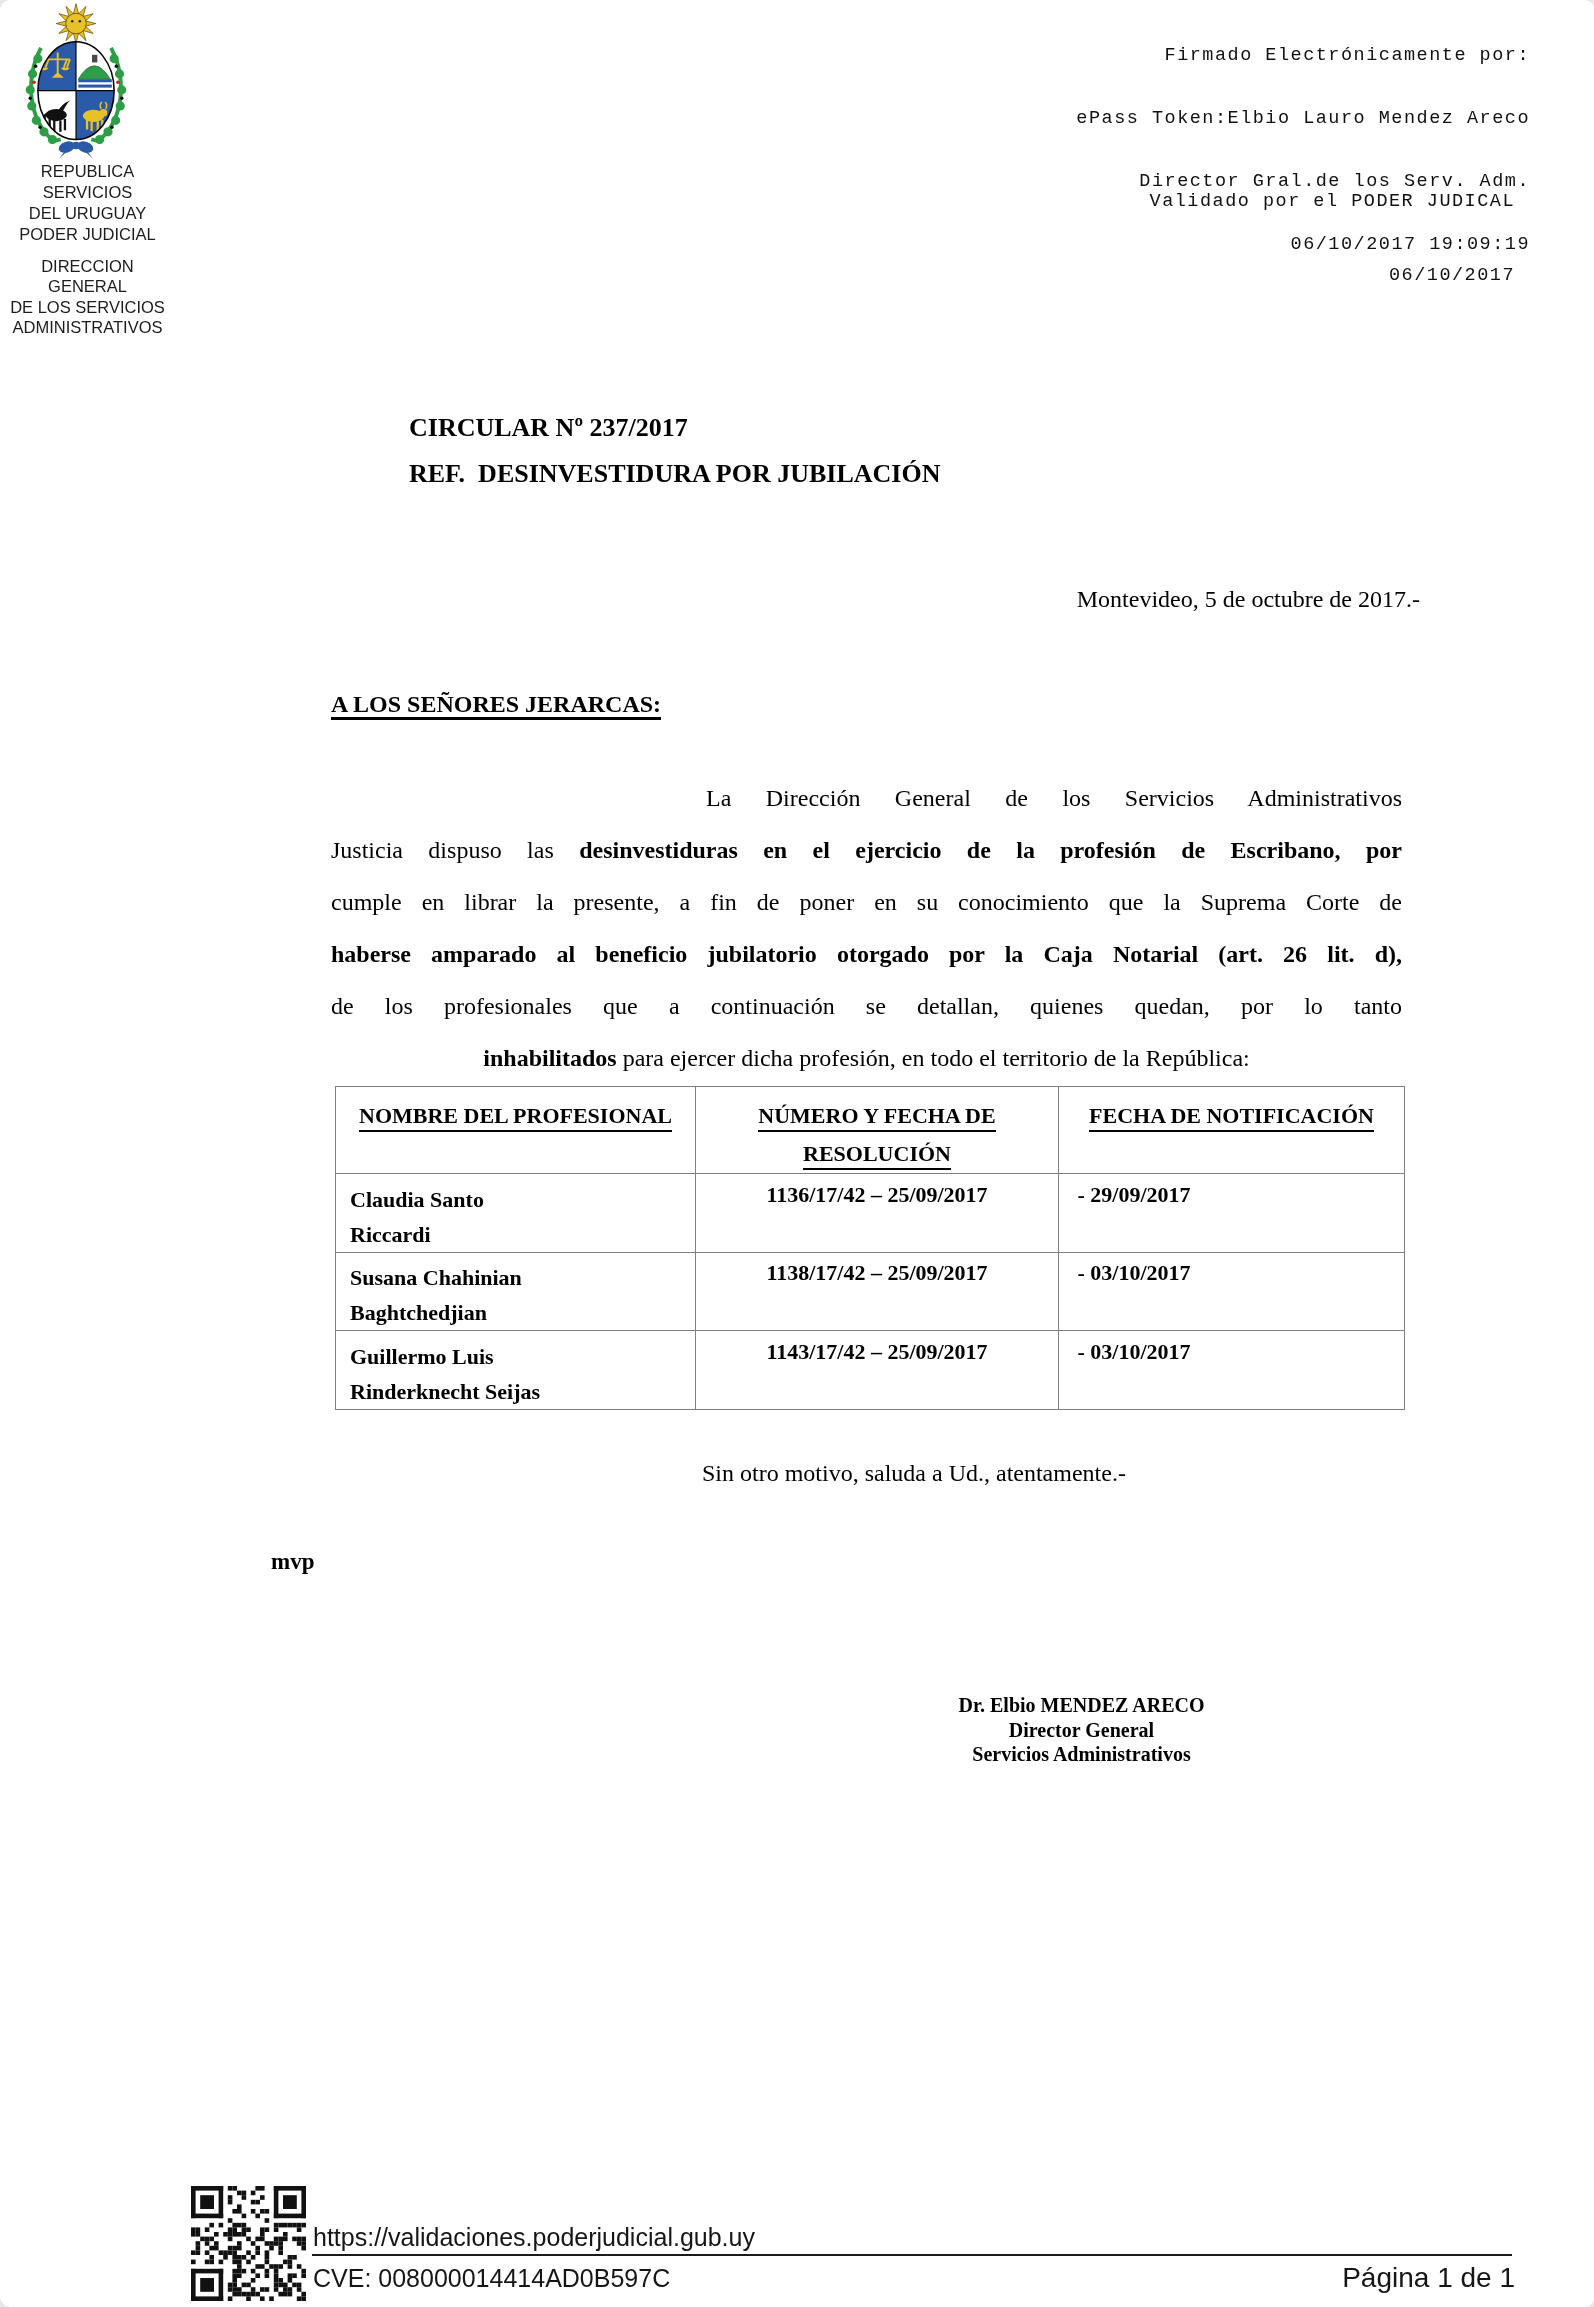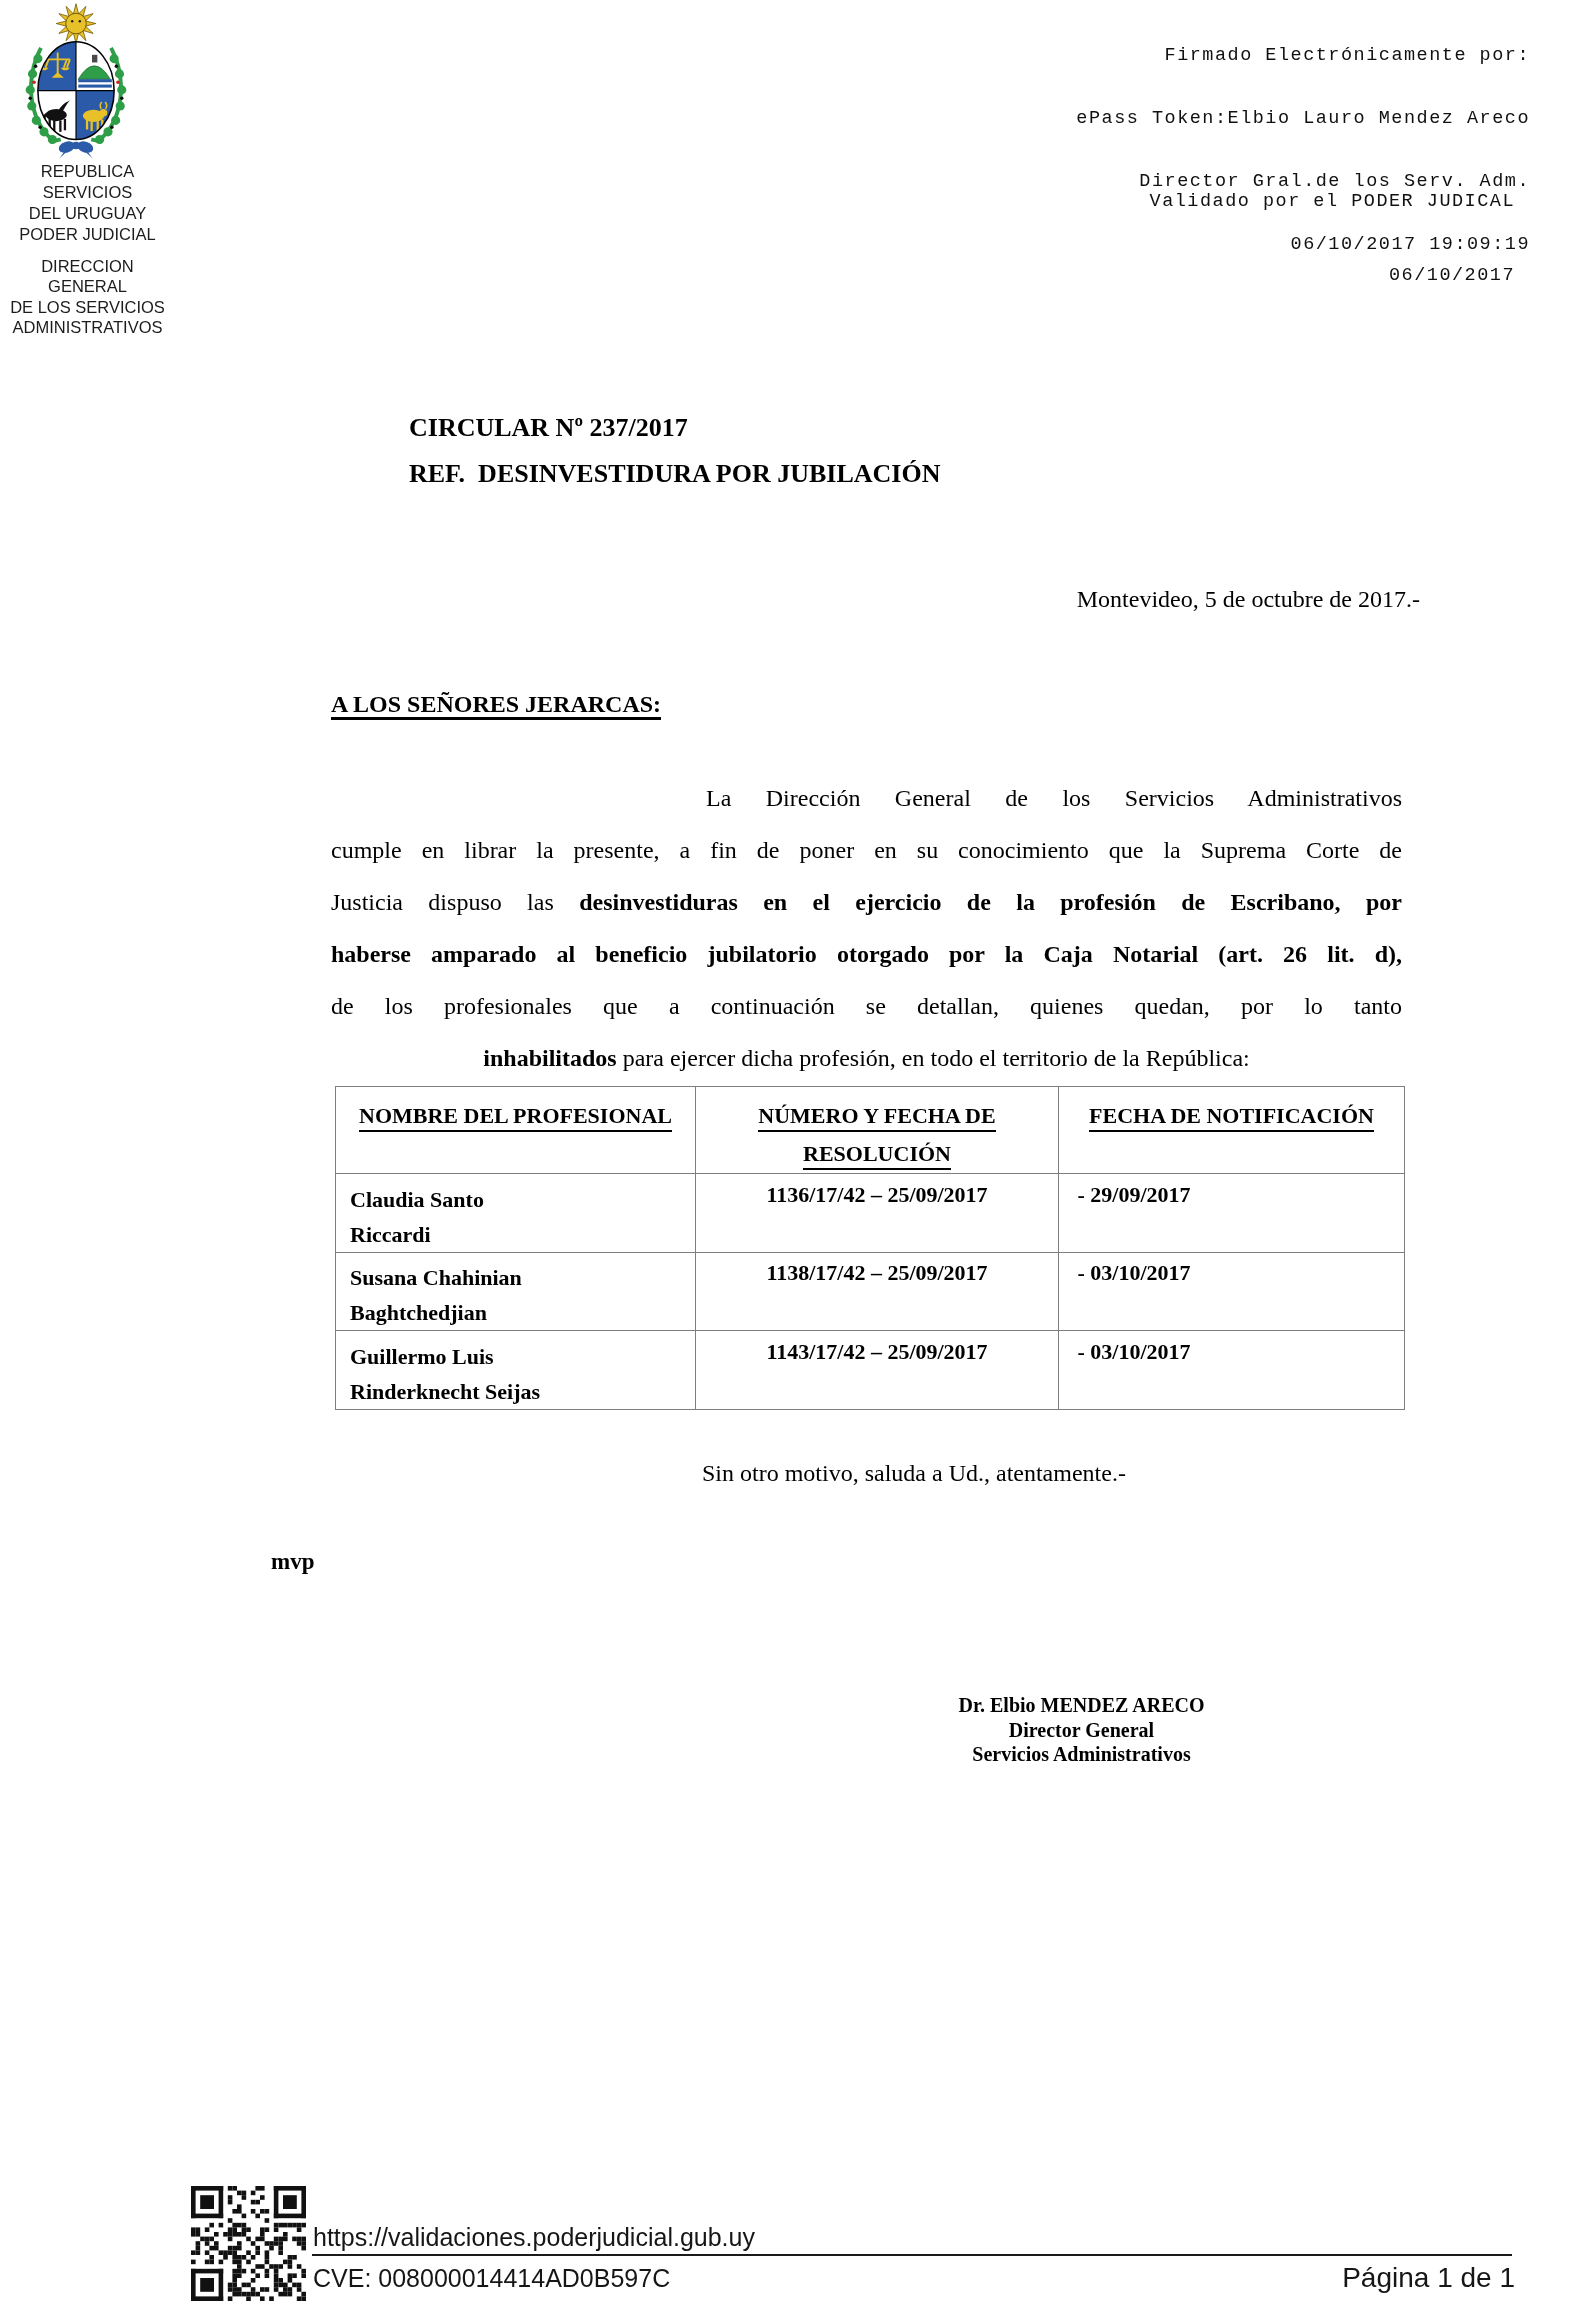--- a/index.html
+++ b/index.html
@@ -1,17 +1,17 @@
 <!DOCTYPE html>
 <html style="--sun-gold: #E7C127; --shield-blue: #2B5AA8; --wreath-green: #2F9E48; --border-gray: #7f7f7f;font-size:12.3px"><head>
 <meta charset="utf-8">
 <style>
   html,body{margin:0;padding:0;background:#e8e8e8;}
   #page{position:relative;width:1595px;height:2307px;background:#ffffff;overflow:hidden;
-        font-family:"Liberation Serif",serif;color:#000;}
+        font-family:"Liberation Serif",serif;color:#000;border-radius:11px;}
 
   
   .mono{position:absolute;font-family:"Liberation Mono",monospace;font-size:18.5px;
         letter-spacing:1.5px;line-height:21px;text-align:right;color:#111;white-space:pre;}
   #firmado{top:3.1px;right:65px;}
   #validado{top:141px;right:80px;line-height:24.6px;}
 
   
   #emblem{position:absolute;left:15.4px;top:0px;}
   .lh-text{position:absolute;left:0;width:175px;text-align:center;
@@ -180,22 +180,22 @@
     <div>ADMINISTRATIVOS</div>
   </div>
 
   <div id="title-line" class="doc-title">CIRCULAR Nº 237/2017</div>
   <div id="ref-line" class="doc-title">REF.  DESINVESTIDURA POR JUBILACIÓN</div>
   <div id="dateline">Montevideo, 5 de octubre de 2017.-</div>
   <div id="salutation"><span>A LOS SEÑORES JERARCAS:</span></div>
 
   <div id="para">
     <div class="jline indent"><span>La Dirección General de los Servicios Administrativos</span></div>
+    <div class="jline"><span>Justicia dispuso las </span><span class="b">desinvestiduras en el ejercicio de la profesión de Escribano, por</span></div>
     <div class="jline"><span>cumple en librar la presente, a fin de poner en su conocimiento que la Suprema Corte de</span></div>
-    <div class="jline"><span>Justicia dispuso las </span><span class="b">desinvestiduras en el ejercicio de la profesión de Escribano, por</span></div>
     <div class="jline"><span class="b">haberse amparado al beneficio jubilatorio otorgado por la Caja Notarial (art. 26 lit. d),</span></div>
     <div class="jline"><span>de los profesionales que a continuación se detallan, quienes quedan, por lo tanto</span></div>
     <div class="lline"><span class="b">inhabilitados</span><span> para ejercer dicha profesión, en todo el territorio de la República:</span></div>
   </div>
 
   <table id="prof-table">
     <colgroup>
         <col style="width:360px">
         <col style="width:363px">
         <col style="width:346px">

